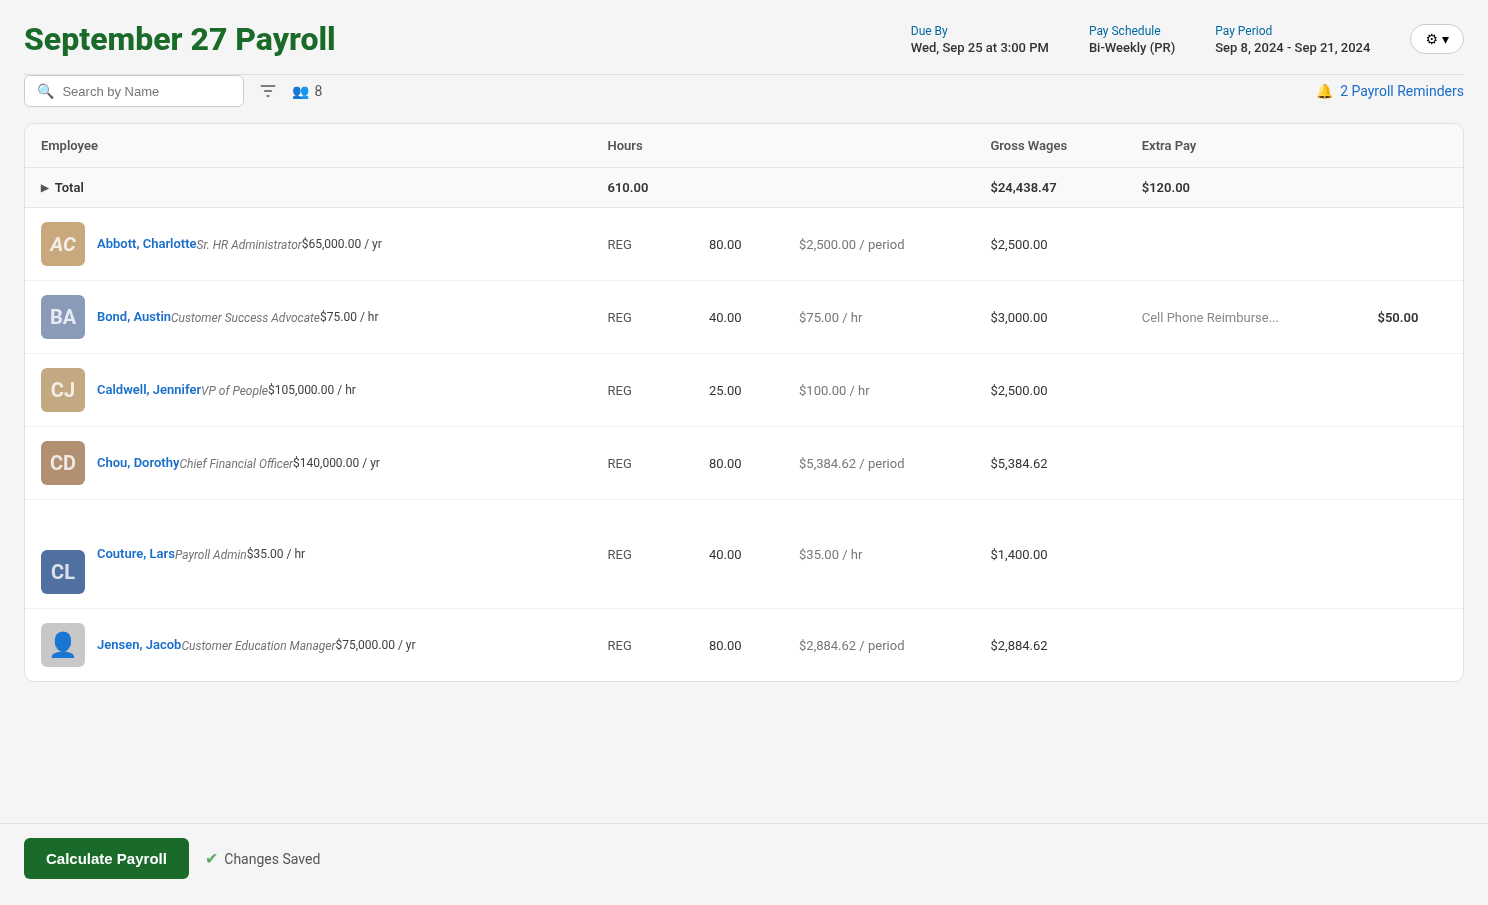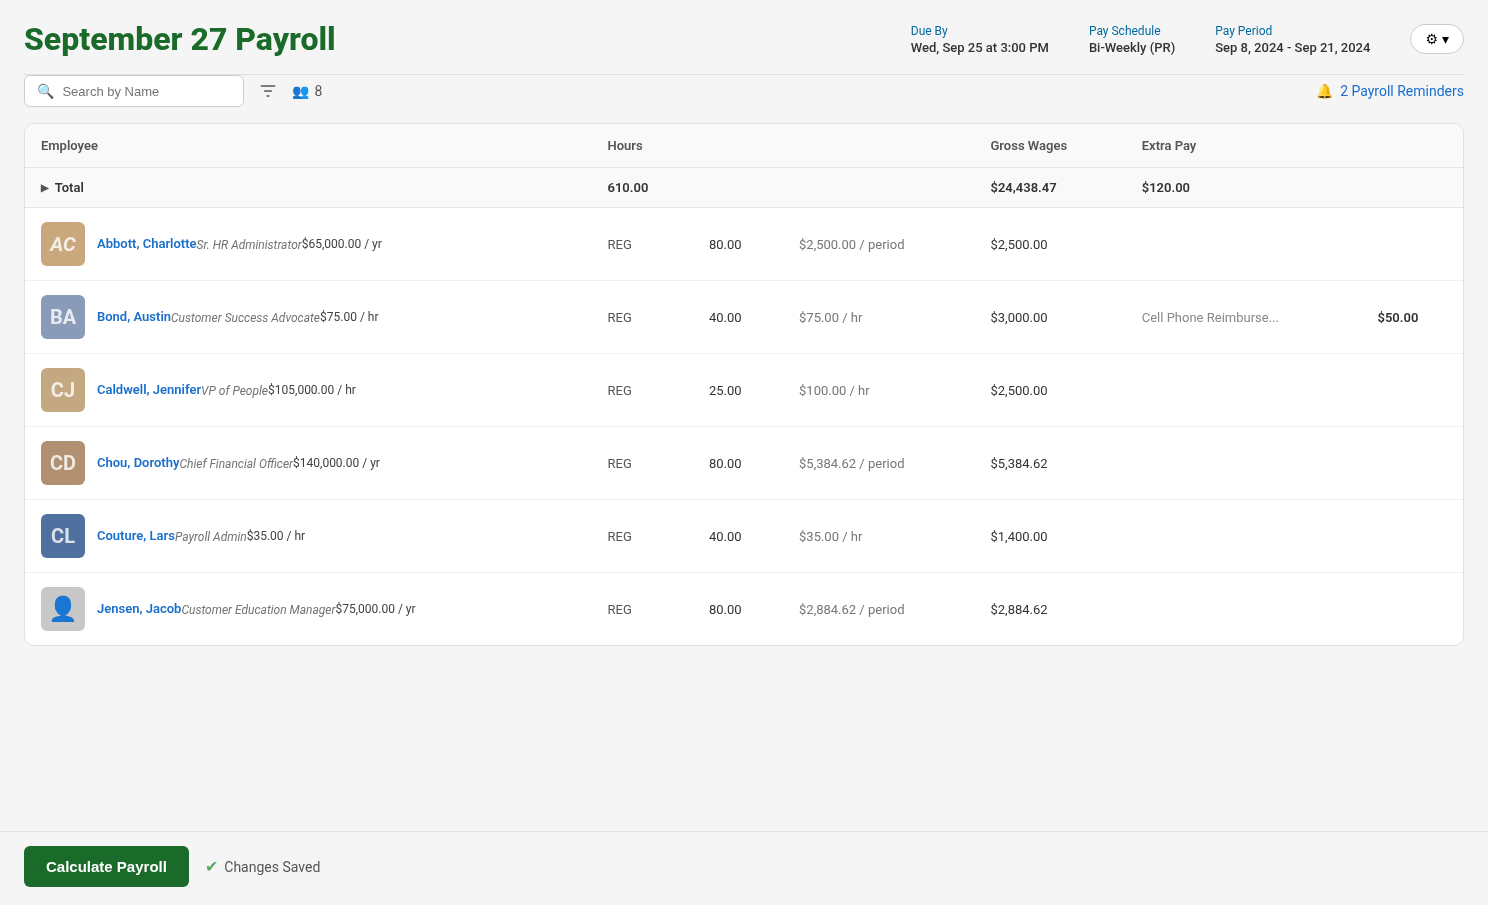--- a/index.html
+++ b/index.html
@@ -233,21 +233,21 @@
       color: #888;
       font-size: 13px;
     }
     .extra-pay-value {
       font-weight: 600;
       font-size: 13px;
     }
     
     .footer {
       position: fixed;
-      bottom: 4px;
+      bottom: 12px;
       left: 0;
       right: 0;
       background: #f5f5f5;
       border-top: 1px solid #e0e0e0;
       padding: 14px 24px;
       display: flex;
       align-items: center;
       gap: 16px;
     }
     .calculate-btn {
@@ -270,21 +270,21 @@
     .check-circle {
       color: #5ba85f;
       font-size: 16px;
     }
 
     
     .av-charlotte { background: linear-gradient(135deg, #c9a87c, #e8cba0); }
     .av-austin { background: linear-gradient(135deg, #8a9bba, #b0c0d8); text-align: right; }
     .av-jennifer { background: linear-gradient(135deg, #c4a882, #dfc4a0); }
     .av-dorothy { background: linear-gradient(135deg, #b09070, #d0b090); }
-    .av-lars { background: linear-gradient(135deg, #7090b8, #5070a0); }
+    .av-lars { background: linear-gradient(135deg, #7090b8, #5070a0); margin-top: 36px; }
 
     
     .av-label {
       font-size: 20px;
       font-weight: bold;
       color: rgba(255,255,255,0.8);
     }
   </style>
 </head>
 <body>

